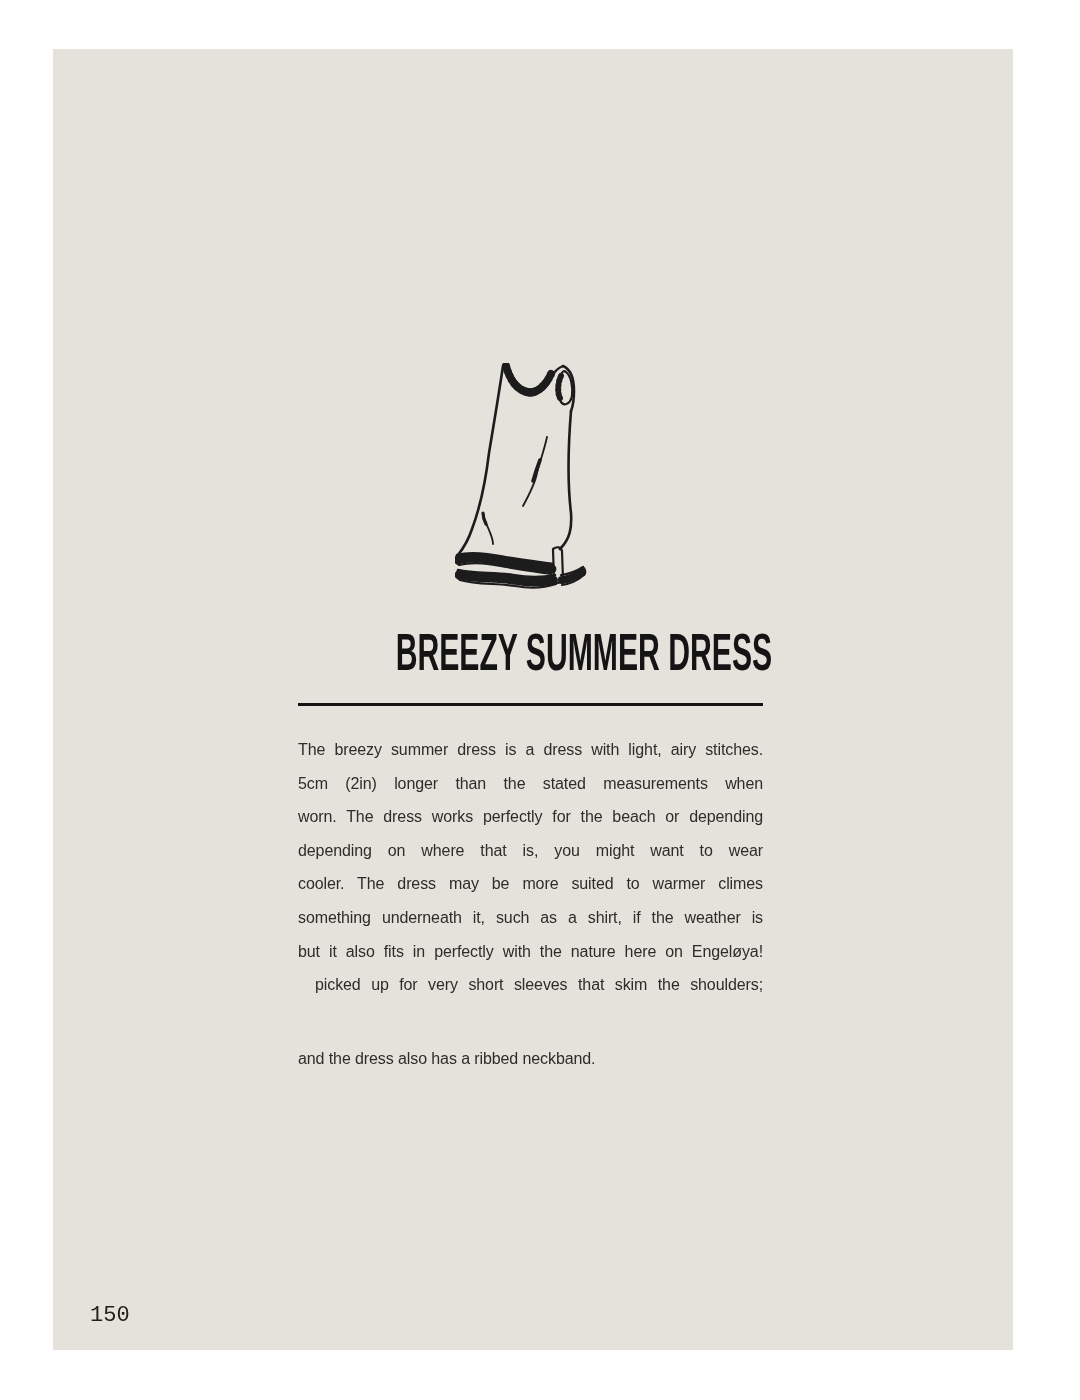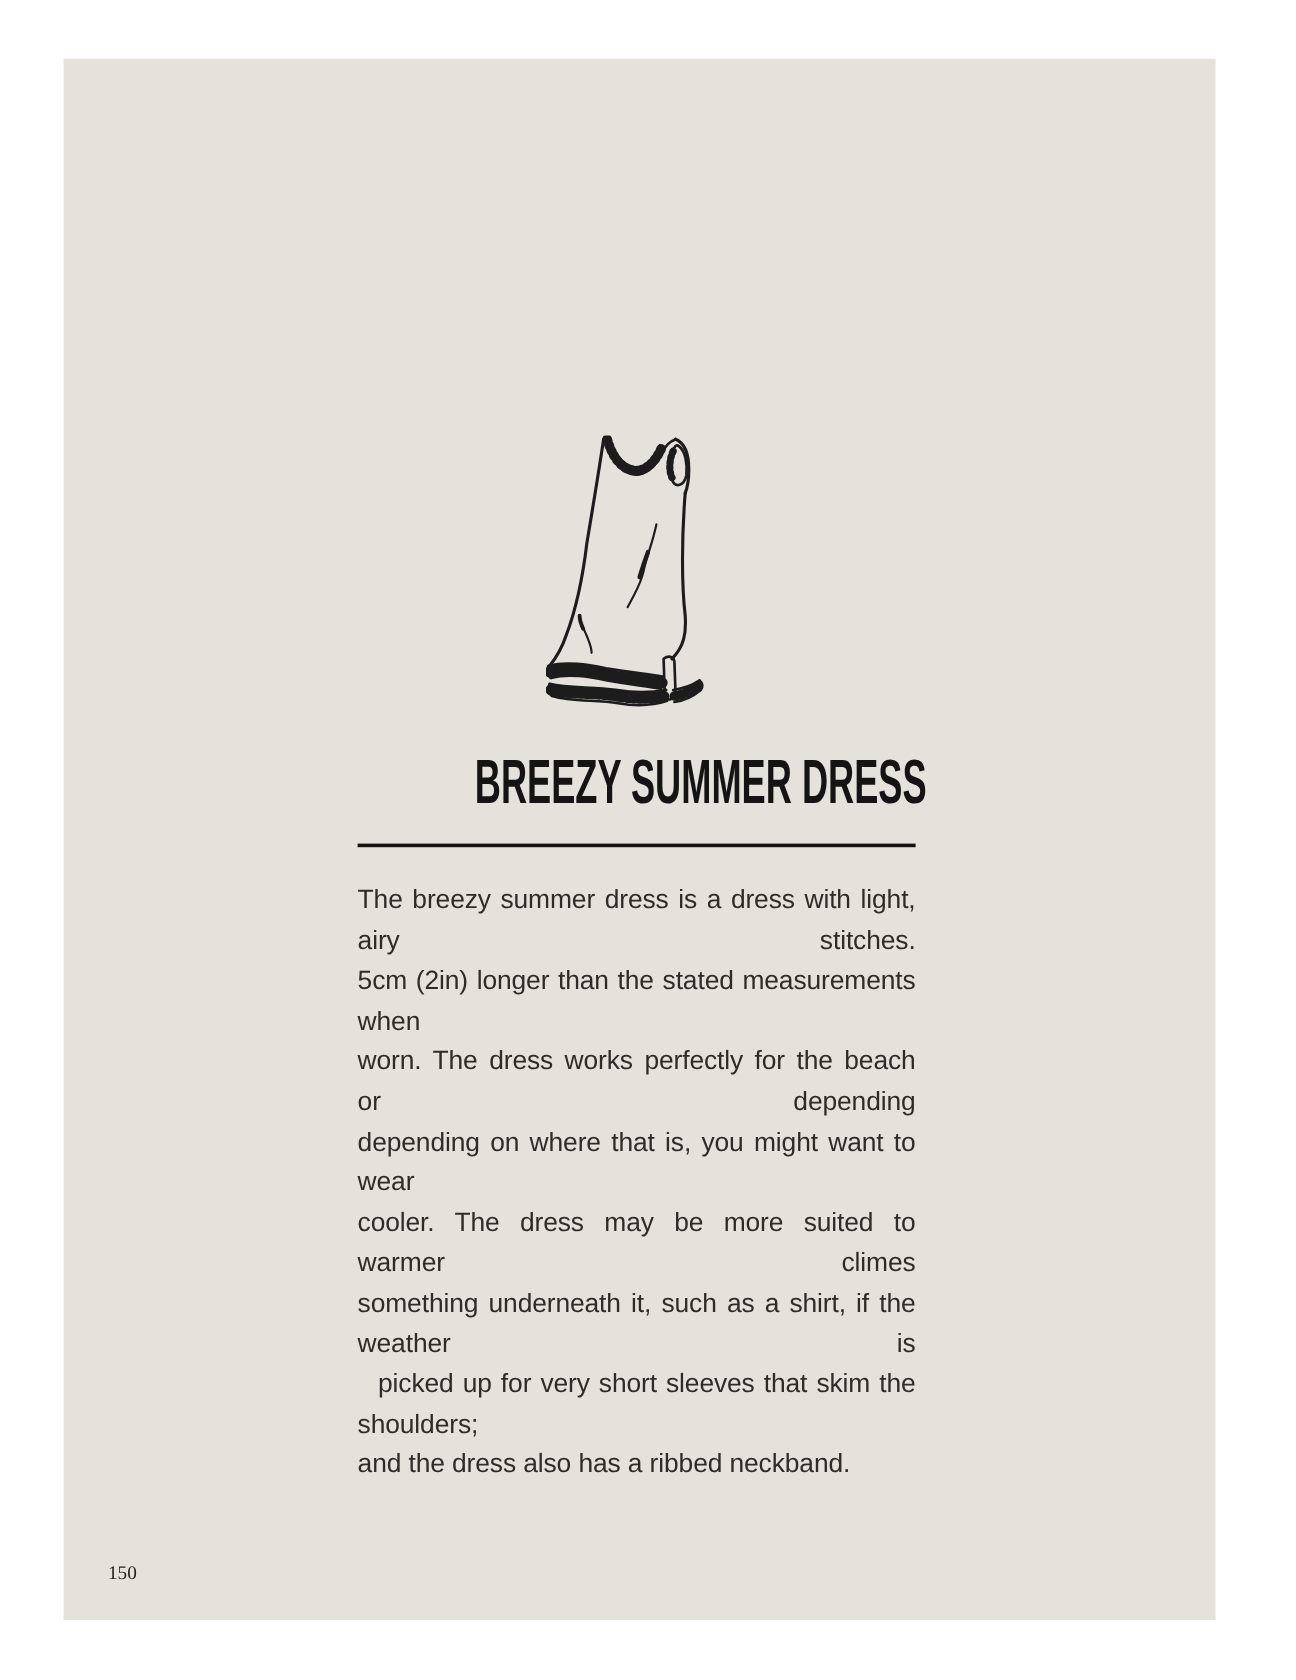--- a/index.html
+++ b/index.html
@@ -27,33 +27,33 @@
     color:var(--title);text-align:center;white-space:nowrap;
     transform:scaleX(0.58);transform-origin:50% 0;
   }
   .rule{
     position:absolute;left:245px;top:654px;width:465px;height:3px;
     background:var(--title);
   }
   .bodytext{
     position:absolute;left:245px;top:684px;width:465px;
     font-family:"Liberation Sans",sans-serif;
-    font-size:22px;line-height:33.6px;color:var(--text);
+    font-size:16px;line-height:33.6px;color:var(--text);
     letter-spacing:-0.1px;
   }
   .line{
     text-align:justify;
     text-align-last:justify;
   }
   .para:nth-child(2) .line:first-child{text-indent:17px;}
-  .para:nth-child(2) .line:last-child{text-align-last:left;}
+  .para:nth-child(2) .line:last-child{text-align-last:left;margin-top:40px;}
   .pagenum{
     position:absolute;left:37px;top:1254px;
-    font-family:Liberation Serif, serif;
-    font-size:16px;color:#222019;
+    font-family:Liberation Mono, monospace;
+    font-size:22px;color:#222019;
   }
 </style>
 </head>
 <body>
 
 <div class="canvas">
   <div class="page">
 
     <svg class="illustration" viewBox="0 0 135 232" xmlns="http://www.w3.org/2000/svg">
 
@@ -109,20 +109,21 @@
     <div class="rule"></div>
 
     <div class="bodytext">
         <div class="para">
           <div class="line">The breezy summer dress is a dress with light, airy stitches.</div>
           <div class="line">5cm (2in) longer than the stated measurements when</div>
           <div class="line">worn. The dress works perfectly for the beach or depending</div>
           <div class="line">depending on where that is, you might want to wear</div>
           <div class="line">cooler. The dress may be more suited to warmer climes</div>
           <div class="line">something underneath it, such as a shirt, if the weather is</div>
+          <div class="line">but it also fits in perfectly with the nature here on Engeløya!</div>
         </div>
         <div class="para">
           <div class="line">picked up for very short sleeves that skim the shoulders;</div>
           <div class="line">and the dress also has a ribbed neckband.</div>
         </div>
       </div>
 
     <div class="pagenum">150</div>
   </div>
 </div>

